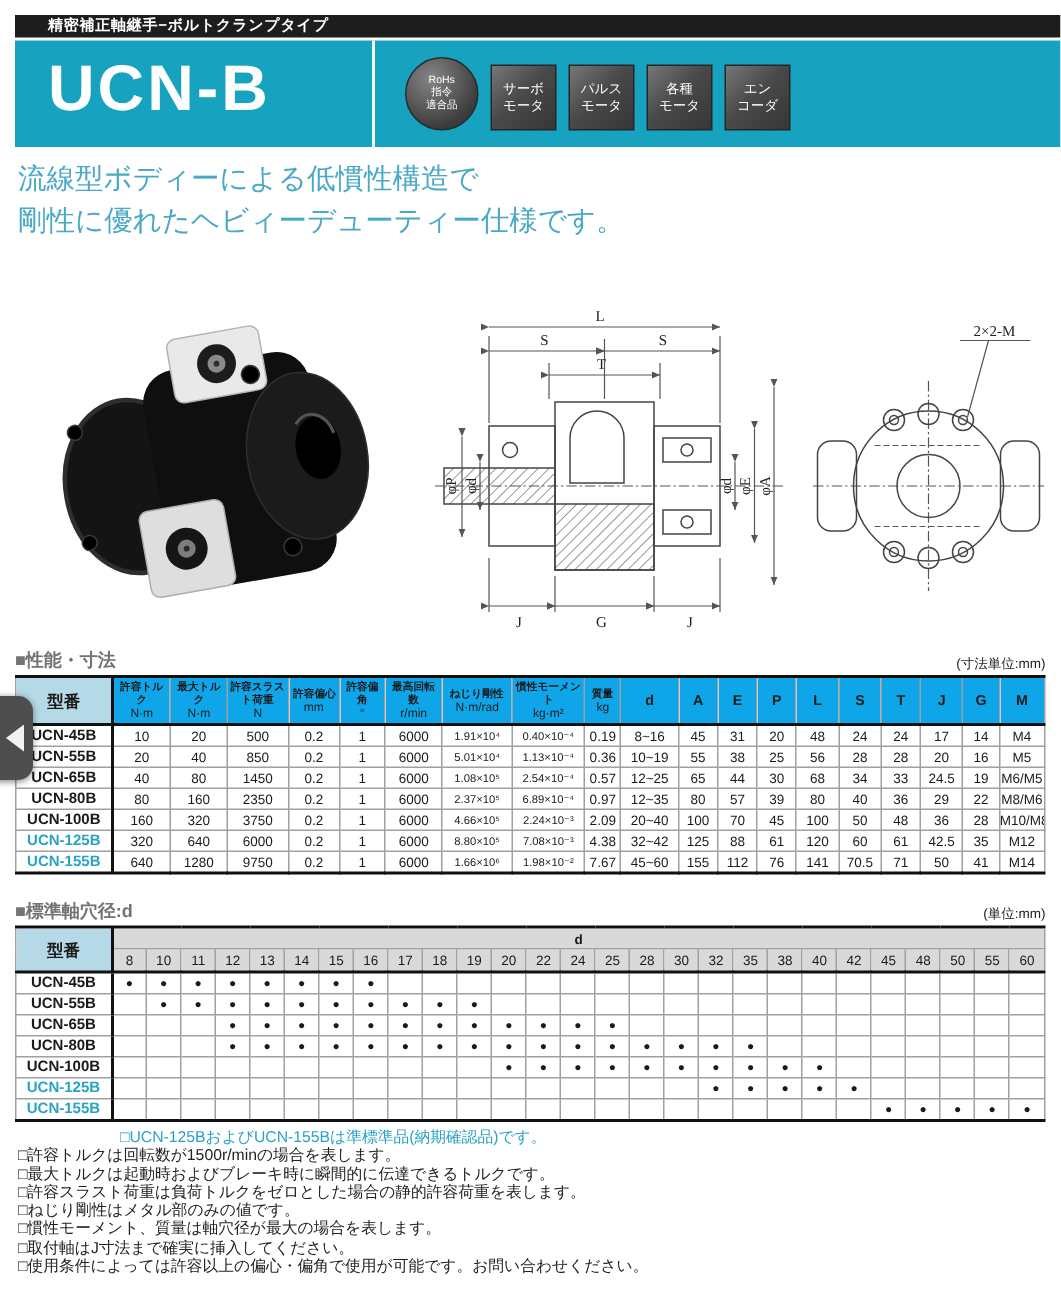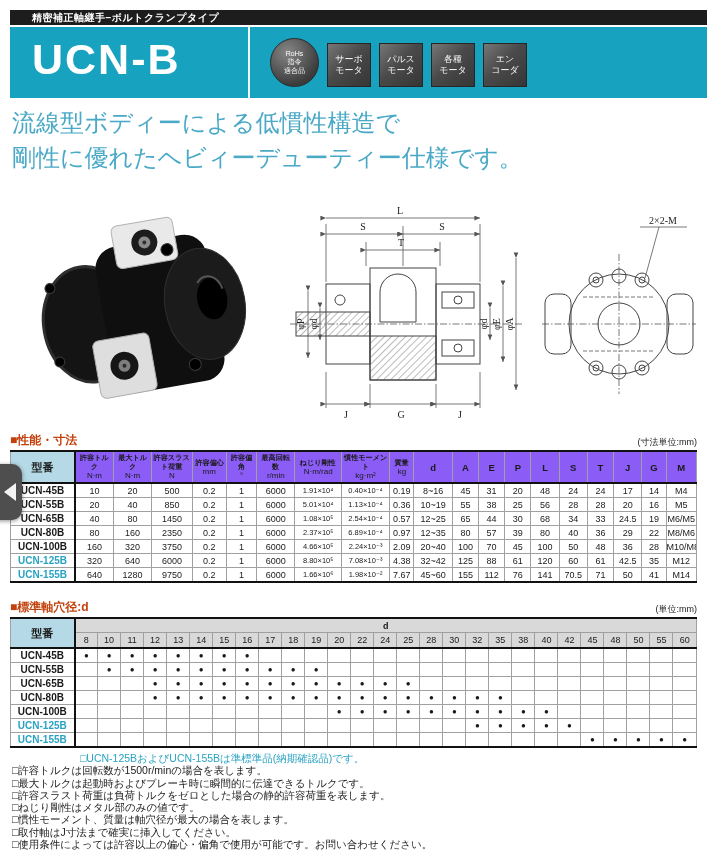--- a/index.html
+++ b/index.html
@@ -24,40 +24,40 @@
     background:radial-gradient(circle at 35% 28%,#868686,#3c3c3c 72%);
     color:#fff;display:flex;flex-direction:column;justify-content:center;align-items:center;
     font-size:7px;line-height:1.2;border:1px solid #2a2a2a;text-align:center;
   }
   .motor-badge{
     width:42px;height:42px;background:linear-gradient(135deg,#777 0%,#4a4a4a 45%,#363636 100%);
     color:#fff;font-size:9px;display:flex;flex-direction:column;align-items:center;justify-content:center;
     line-height:1.25;border:1px solid #262626;text-align:center;
   }
   
-  .tagline{position:absolute;left:12px;top:106px;color:#4aa9c6;font-size:24px;line-height:1.45;}
+  .tagline{position:absolute;left:12px;top:106px;color:#4aa9c6;font-size:19px;line-height:1.45;}
   
   .figures{position:absolute;left:8px;top:196px;width:690px;height:235px;}
   
   .section-head{position:absolute;left:10px;right:10px;display:flex;justify-content:space-between;align-items:flex-end;}
   .section-head.s1{top:432px;}
   .section-head.s2{top:599px;}
-  .section-title{color:#c2410c;font-weight:bold;font-size:12px;}
+  .section-title{color:#737373;font-weight:bold;font-size:12px;}
   .unit-note{font-size:9px;color:#222;}
   table.data{
     border-collapse:collapse;table-layout:fixed;width:687px;
     border-top:2px solid #111;border-bottom:2px solid #111;
     border-left:1px solid #999;border-right:1px solid #999;
   }
   #specTable{position:absolute;left:10px;top:450px;}
   #boreTable{position:absolute;left:10px;top:617px;}
   table.data th,table.data td{border:1px solid #a0a0a0;padding:0;text-align:center;overflow:hidden;}
   table.data thead{border-bottom:2px solid #111;}
   table.data th.model-h,table.data td.model-c{border-right:2px solid #111;}
-  #specTable th{background:#8b5cf6;height:30px;vertical-align:middle;}
+  #specTable th{background:#0ea5e9;height:30px;vertical-align:middle;}
   #specTable th.model-h{background:#b5d9e6;font-size:11px;font-weight:bold;}
   #specTable .hlabel{font-size:7.5px;font-weight:bold;line-height:1.2;transform:scale(.95);}
   #specTable .hunit{font-size:8px;font-weight:normal;line-height:1.2;}
   #specTable th.letter{font-size:9.5px;font-weight:bold;}
   #specTable td{height:13px;font-size:9px;}
   #specTable td.model-c{font-size:10px;font-weight:bold;text-align:center;}
   #specTable td.sci{font-size:7.5px;}
   #boreTable th{background:#d9d9d9;font-size:9px;font-weight:bold;}
   #boreTable th.model-h{background:#b5d9e6;font-size:11px;}
   #boreTable th.dspan{height:13px;}

